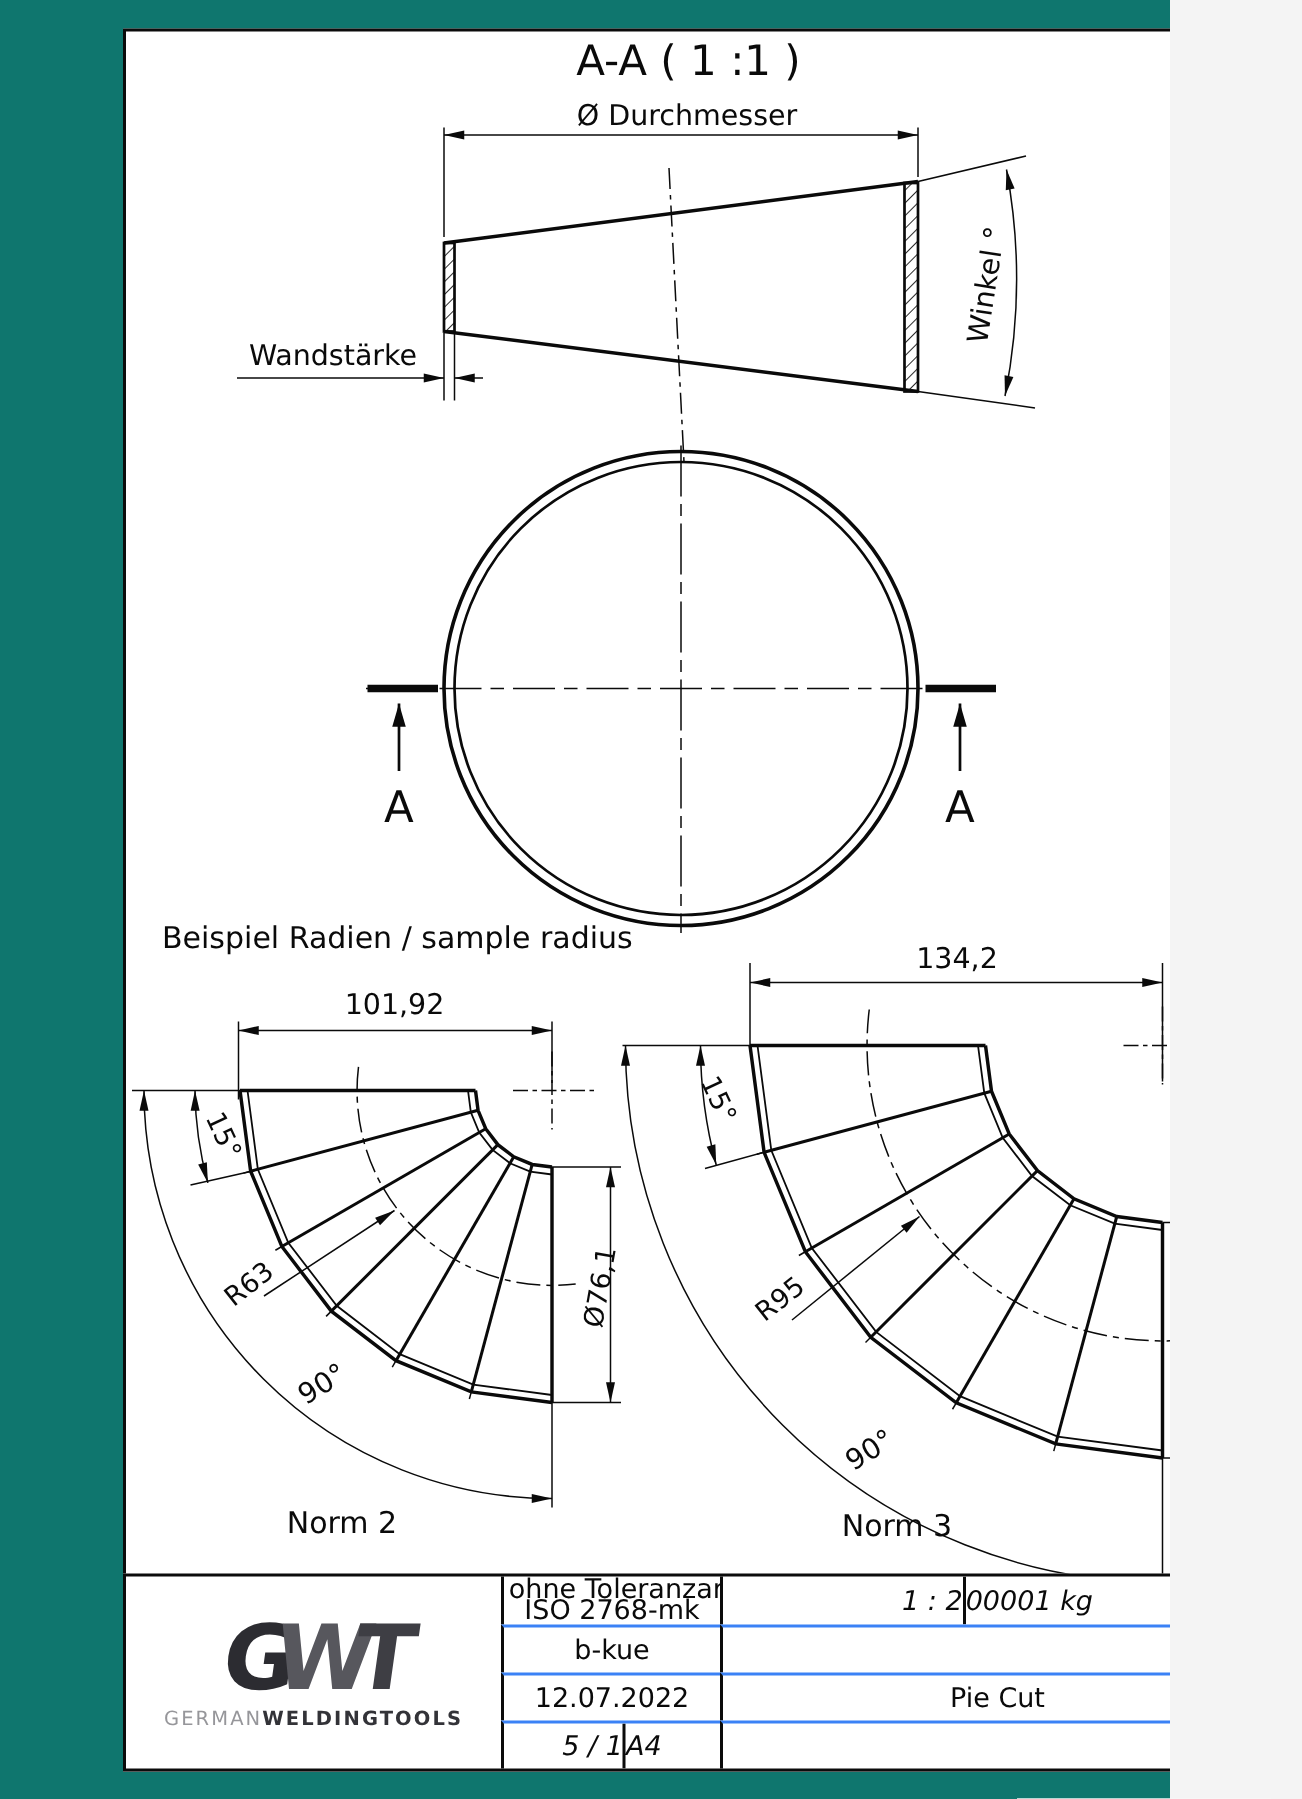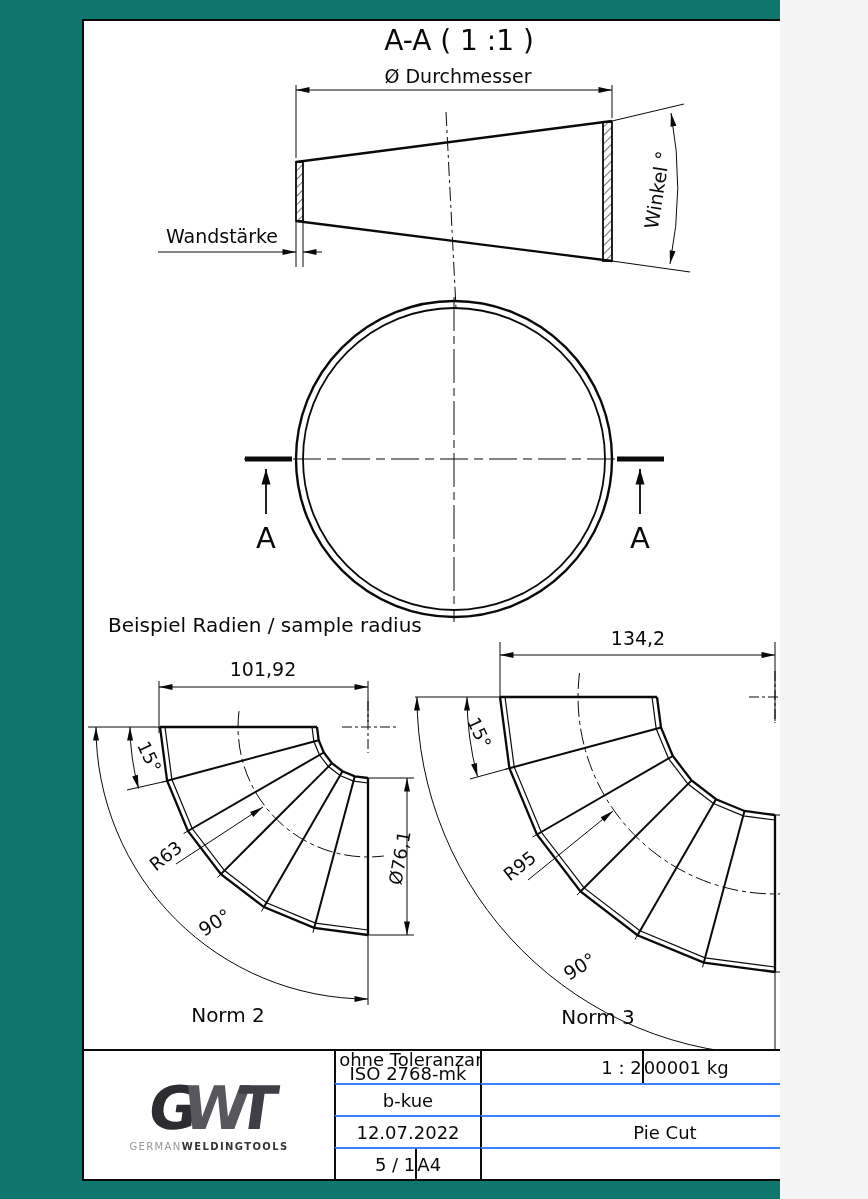--- a/index.html
+++ b/index.html
@@ -18,25 +18,25 @@
             font-size:18px;white-space:nowrap;overflow:hidden;}
   .tb .bl{border-left:2px solid #0b0b0b;}
   .tb .bt{border-top:2px solid #3b82f6;}
   .tb-logo{grid-column:1;grid-row:1/5;display:flex;flex-direction:column;
            align-items:center;justify-content:center;gap:2px;}
   .gwt{font-weight:700;font-size:60px;line-height:58px;letter-spacing:-9px;
        transform:skewX(-8deg);}
   .gwt .g{color:#2c2c31;}
   .gwt .w{color:#57575d;margin-left:-6px;}
   .gwt .t{color:#3e3e44;margin-left:-4px;}
-  .wordmark{font-size:10px;letter-spacing:1.4px;margin-top:2px;}
+  .wordmark{font-size:13px;letter-spacing:1.4px;margin-top:2px;}
   .wordmark .light{color:#96969a;font-weight:400;}
   .wordmark .bold{color:#333338;font-weight:700;}
   .tol{flex-direction:column;justify-content:center;font-size:12px;line-height:14px;text-align:center;}
-  .split{display:grid;grid-template-columns:1fr 1fr;padding:0;}
+  .split{display:grid;grid-template-columns:1fr 1fr;padding:0;font-style:italic;}
   .split>div{display:flex;align-items:center;justify-content:center;box-sizing:border-box;height:100%;}
   .split>div+div{border-left:2px solid #0b0b0b;}
 </style>
 </head>
 <body>
 
 <div class="page">
   <div class="frame"></div>
 
   <svg class="art" width="868" height="1199" viewBox="0 0 868 1199">

